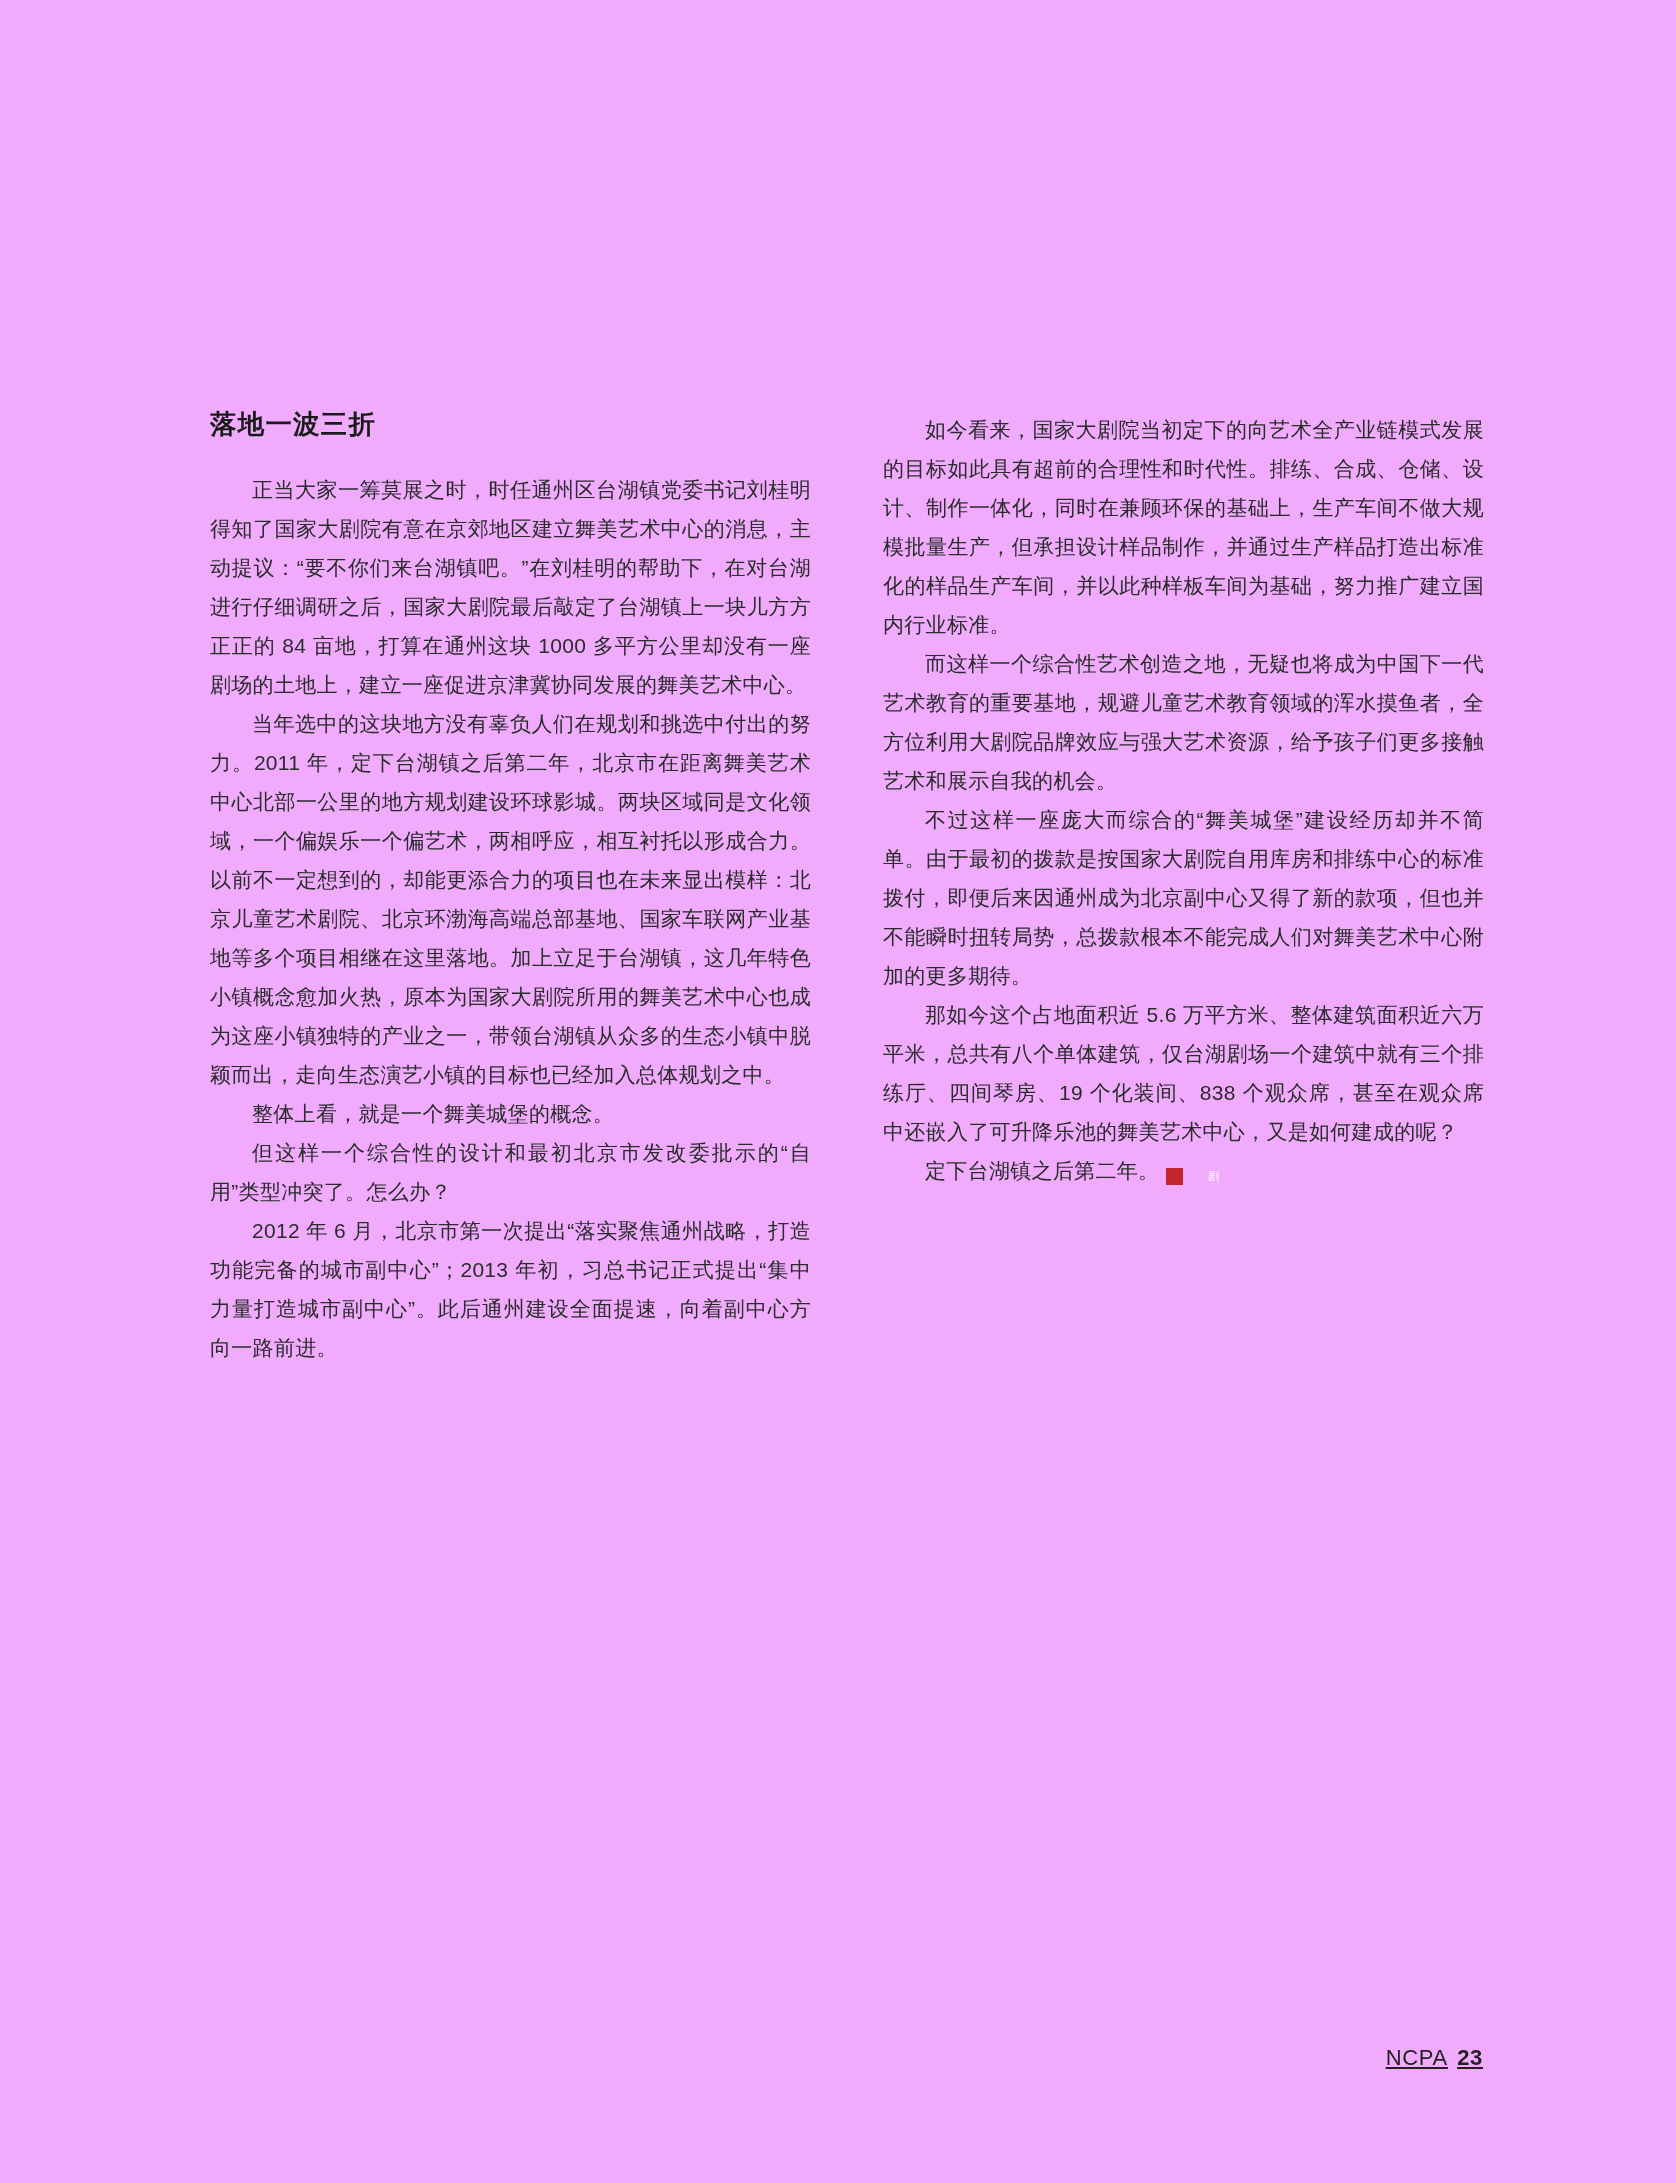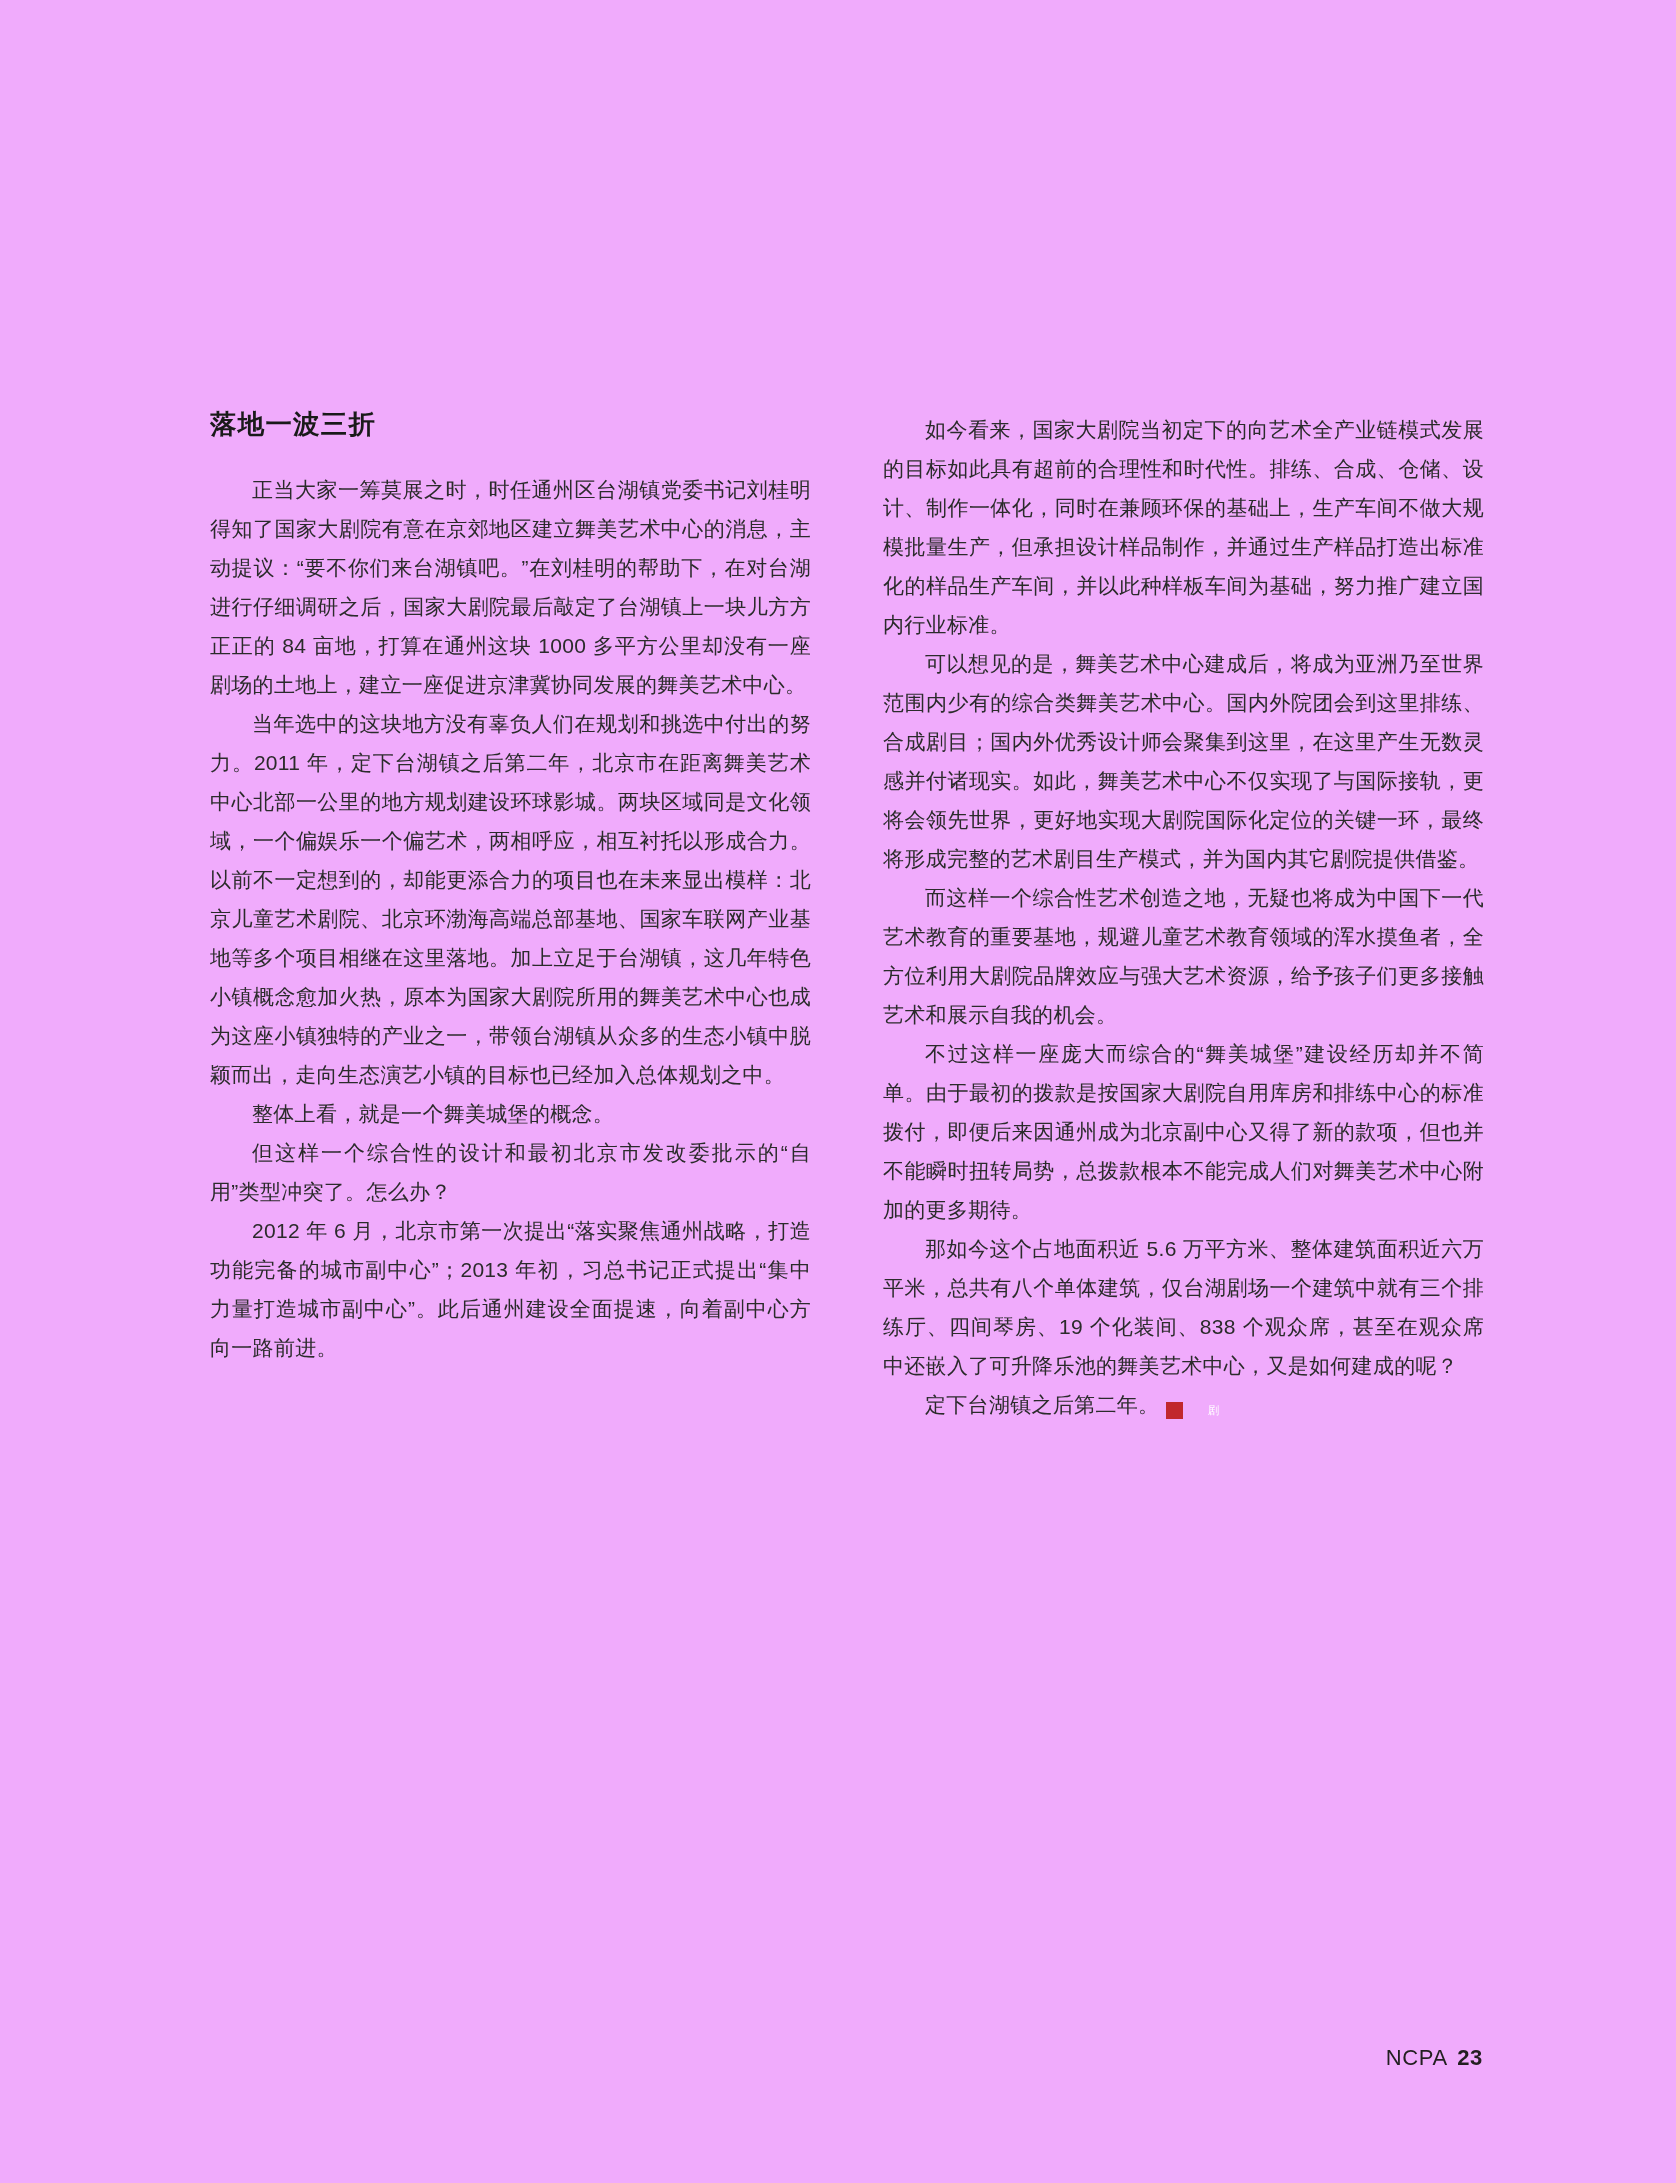--- a/index.html
+++ b/index.html
@@ -74,20 +74,21 @@
     font-family: "Liberation Serif", serif;
   }
   .footer {
     position: absolute;
     right: 193px;
     bottom: 112px;
     font-size: 22px;
     letter-spacing: 0.7px;
     color: #231f20;
     font-family: "Liberation Sans", sans-serif;
+    text-decoration: underline;
   }
   .footer .pageno {
     font-weight: bold;
     margin-left: 9.2px;
   }
 </style>
 </head>
 <body>
 
 <div class="page">
@@ -98,21 +99,20 @@
       <h2 class="section-title">落地一波三折</h2>
       <p class="para indent">正当大家一筹莫展之时，时任通州区台湖镇党委书记刘桂明得知了国家大剧院有意在京郊地区建立舞美艺术中心的消息，主动提议：“要不你们来台湖镇吧。”在刘桂明的帮助下，在对台湖进行仔细调研之后，国家大剧院最后敲定了台湖镇上一块儿方方正正的 84 亩地，打算在通州这块 1000 多平方公里却没有一座剧场的土地上，建立一座促进京津冀协同发展的舞美艺术中心。</p>
       <p class="para indent">当年选中的这块地方没有辜负人们在规划和挑选中付出的努力。2011 年，定下台湖镇之后第二年，北京市在距离舞美艺术中心北部一公里的地方规划建设环球影城。两块区域同是文化领域，一个偏娱乐一个偏艺术，两相呼应，相互衬托以形成合力。以前不一定想到的，却能更添合力的项目也在未来显出模样：北京儿童艺术剧院、北京环渤海高端总部基地、国家车联网产业基地等多个项目相继在这里落地。加上立足于台湖镇，这几年特色小镇概念愈加火热，原本为国家大剧院所用的舞美艺术中心也成为这座小镇独特的产业之一，带领台湖镇从众多的生态小镇中脱颖而出，走向生态演艺小镇的目标也已经加入总体规划之中。</p>
       <p class="para indent">整体上看，就是一个舞美城堡的概念。</p>
       <p class="para indent">但这样一个综合性的设计和最初北京市发改委批示的“自用”类型冲突了。怎么办？</p>
       <p class="para indent">2012 年 6 月，北京市第一次提出“落实聚焦通州战略，打造功能完备的城市副中心”；2013 年初，习总书记正式提出“集中力量打造城市副中心”。此后通州建设全面提速，向着副中心方向一路前进。</p>
     </div>
 
     <div class="col col-right">
       <p class="para indent">如今看来，国家大剧院当初定下的向艺术全产业链模式发展的目标如此具有超前的合理性和时代性。排练、合成、仓储、设计、制作一体化，同时在兼顾环保的基础上，生产车间不做大规模批量生产，但承担设计样品制作，并通过生产样品打造出标准化的样品生产车间，并以此种样板车间为基础，努力推广建立国内行业标准。</p>
-      <p class="para indent">可以想见的是，舞美艺术中心建成后，将成为亚洲乃至世界范围内少有的综合类舞美艺术中心。国内外院团会到这里排练、合成剧目；国内外优秀设计师会聚集到这里，在这里产生无数灵感并付诸现实。如此，舞美艺术中心不仅实现了与国际接轨，更将会领先世界，更好地实现大剧院国际化定位的关键一环，最终将形成完整的艺术剧目生产模式，并为国内其它剧院提供借鉴。</p>
       <p class="para indent">而这样一个综合性艺术创造之地，无疑也将成为中国下一代艺术教育的重要基地，规避儿童艺术教育领域的浑水摸鱼者，全方位利用大剧院品牌效应与强大艺术资源，给予孩子们更多接触艺术和展示自我的机会。</p>
       <p class="para indent">不过这样一座庞大而综合的“舞美城堡”建设经历却并不简单。由于最初的拨款是按国家大剧院自用库房和排练中心的标准拨付，即便后来因通州成为北京副中心又得了新的款项，但也并不能瞬时扭转局势，总拨款根本不能完成人们对舞美艺术中心附加的更多期待。</p>
       <p class="para indent">那如今这个占地面积近 5.6 万平方米、整体建筑面积近六万平米，总共有八个单体建筑，仅台湖剧场一个建筑中就有三个排练厅、四间琴房、19 个化装间、838 个观众席，甚至在观众席中还嵌入了可升降乐池的舞美艺术中心，又是如何建成的呢？</p>
       <p class="para indent"><span>定下台湖镇之后第二年。</span><span class="end-mark">剧</span></p>
     </div>
 
   </div>
 
   <div class="footer">
     <span>NCPA</span><span class="pageno">23</span>

